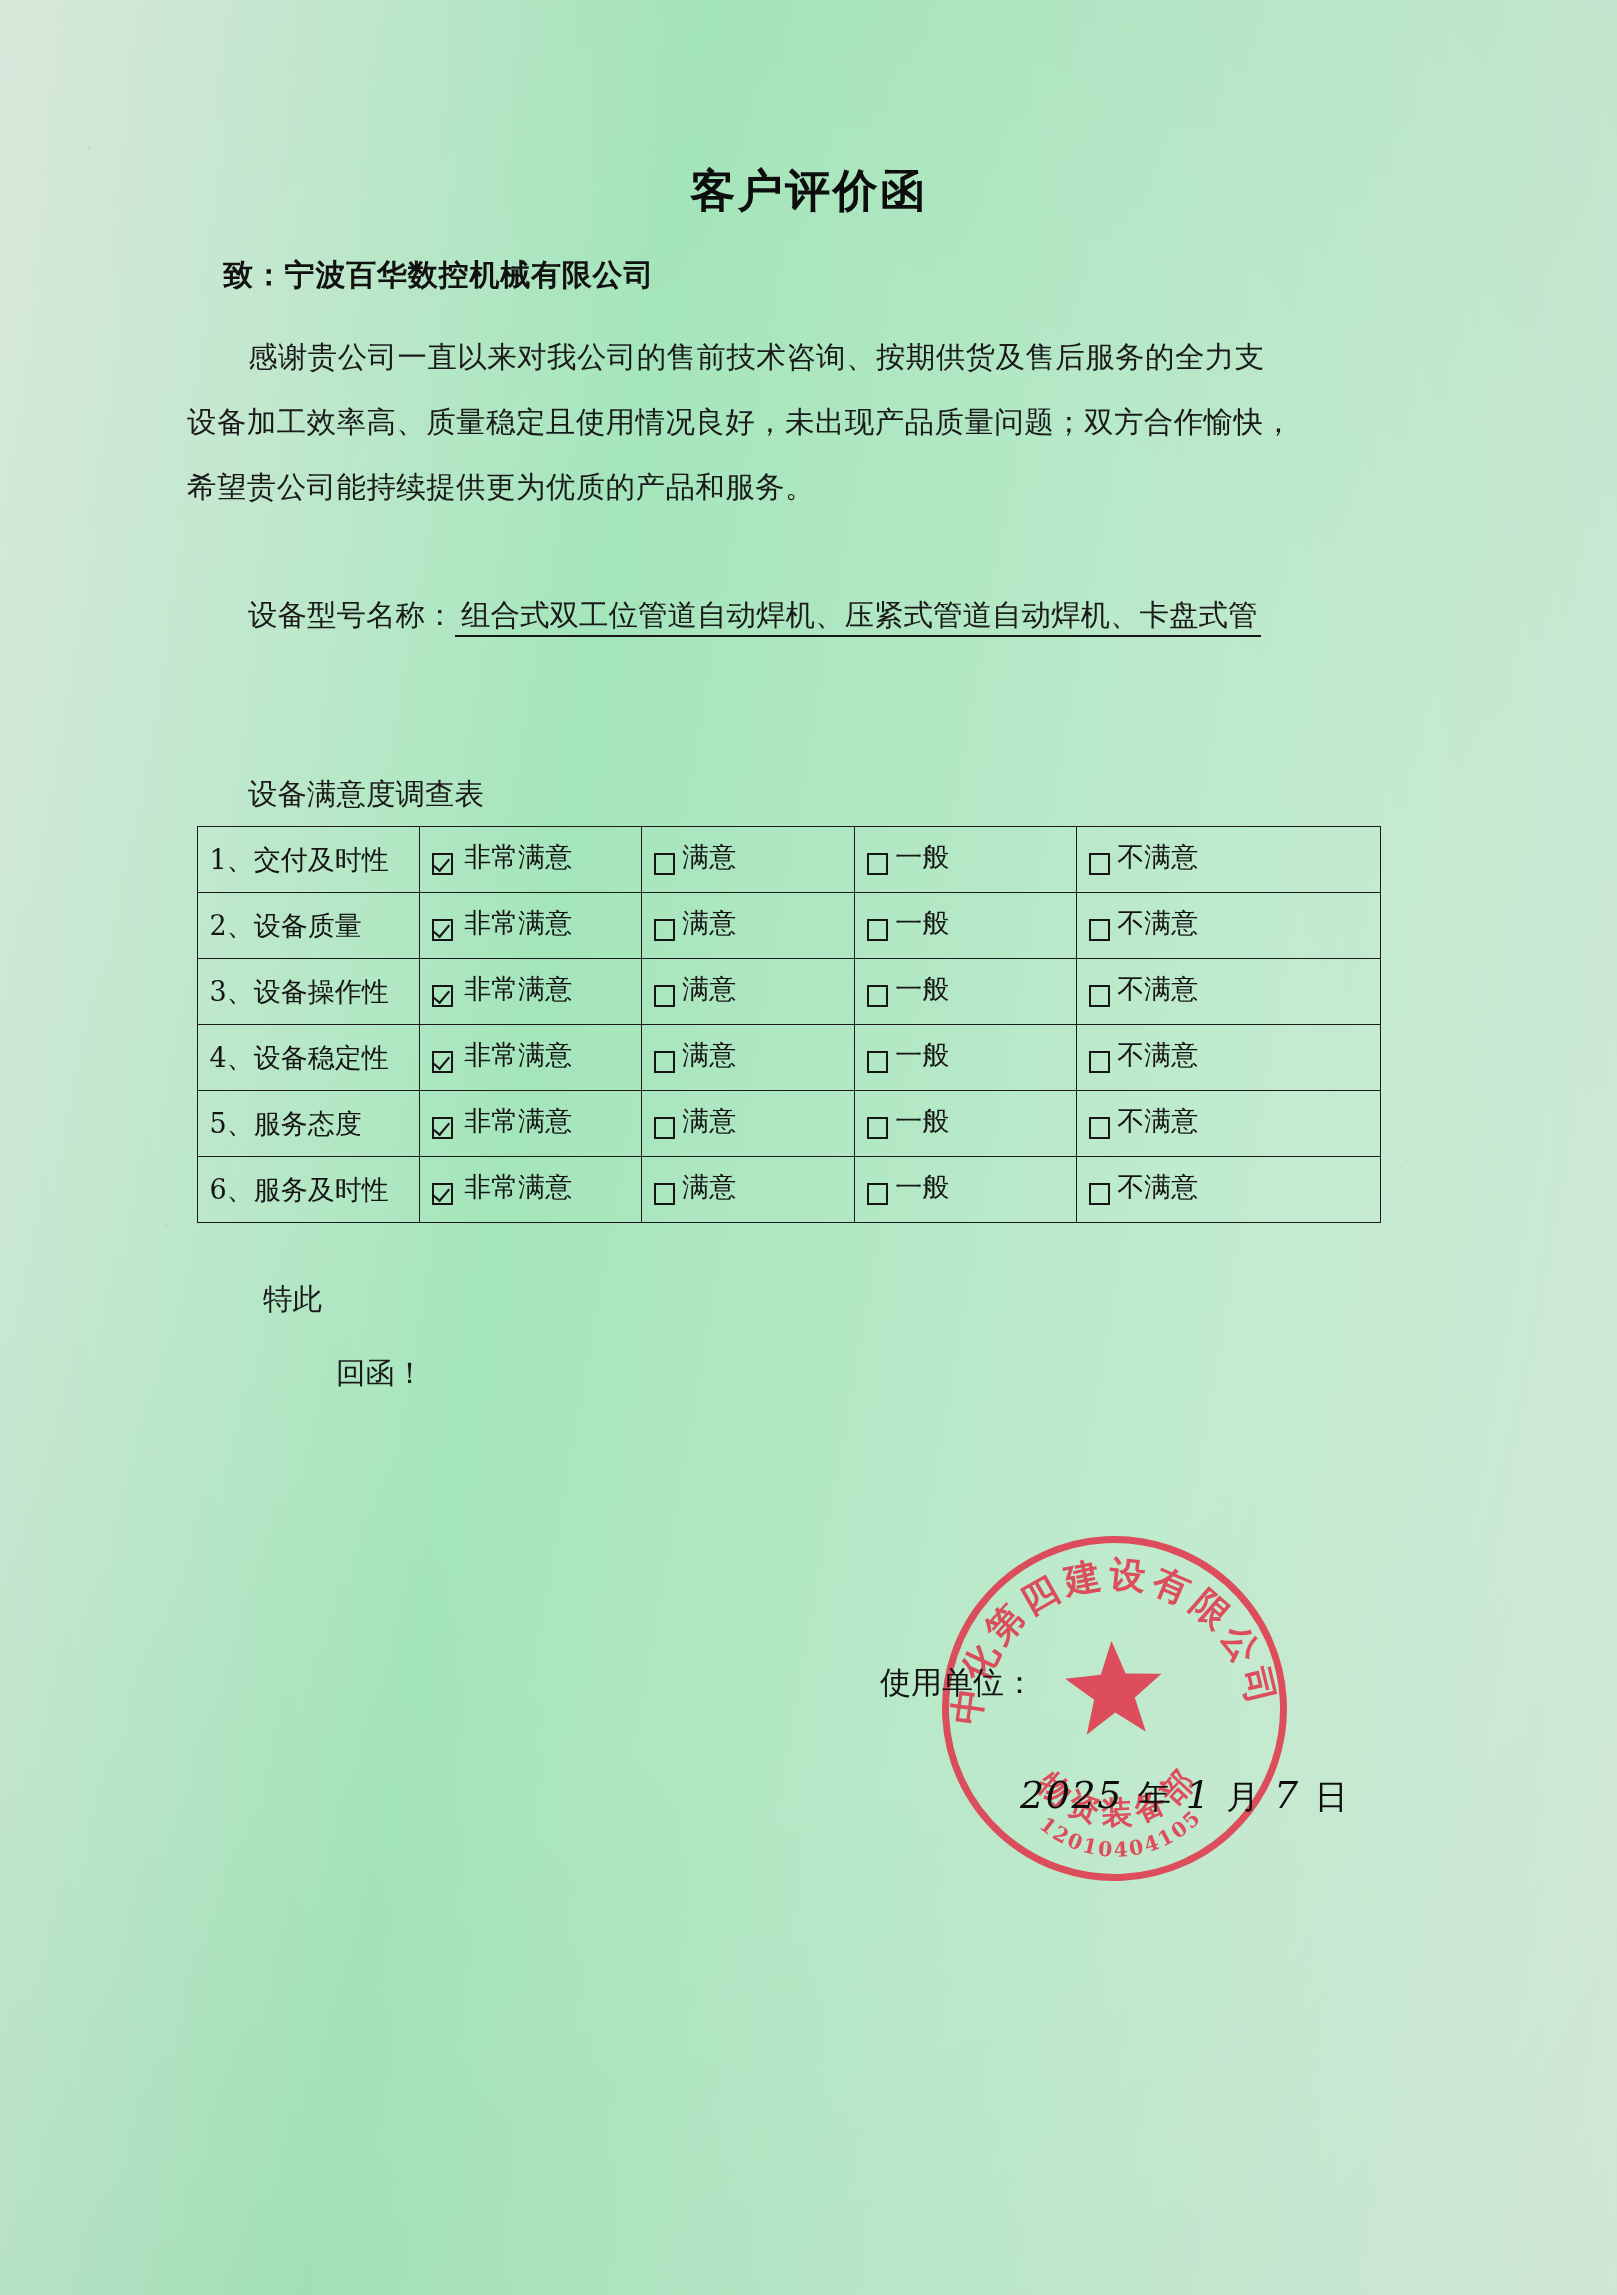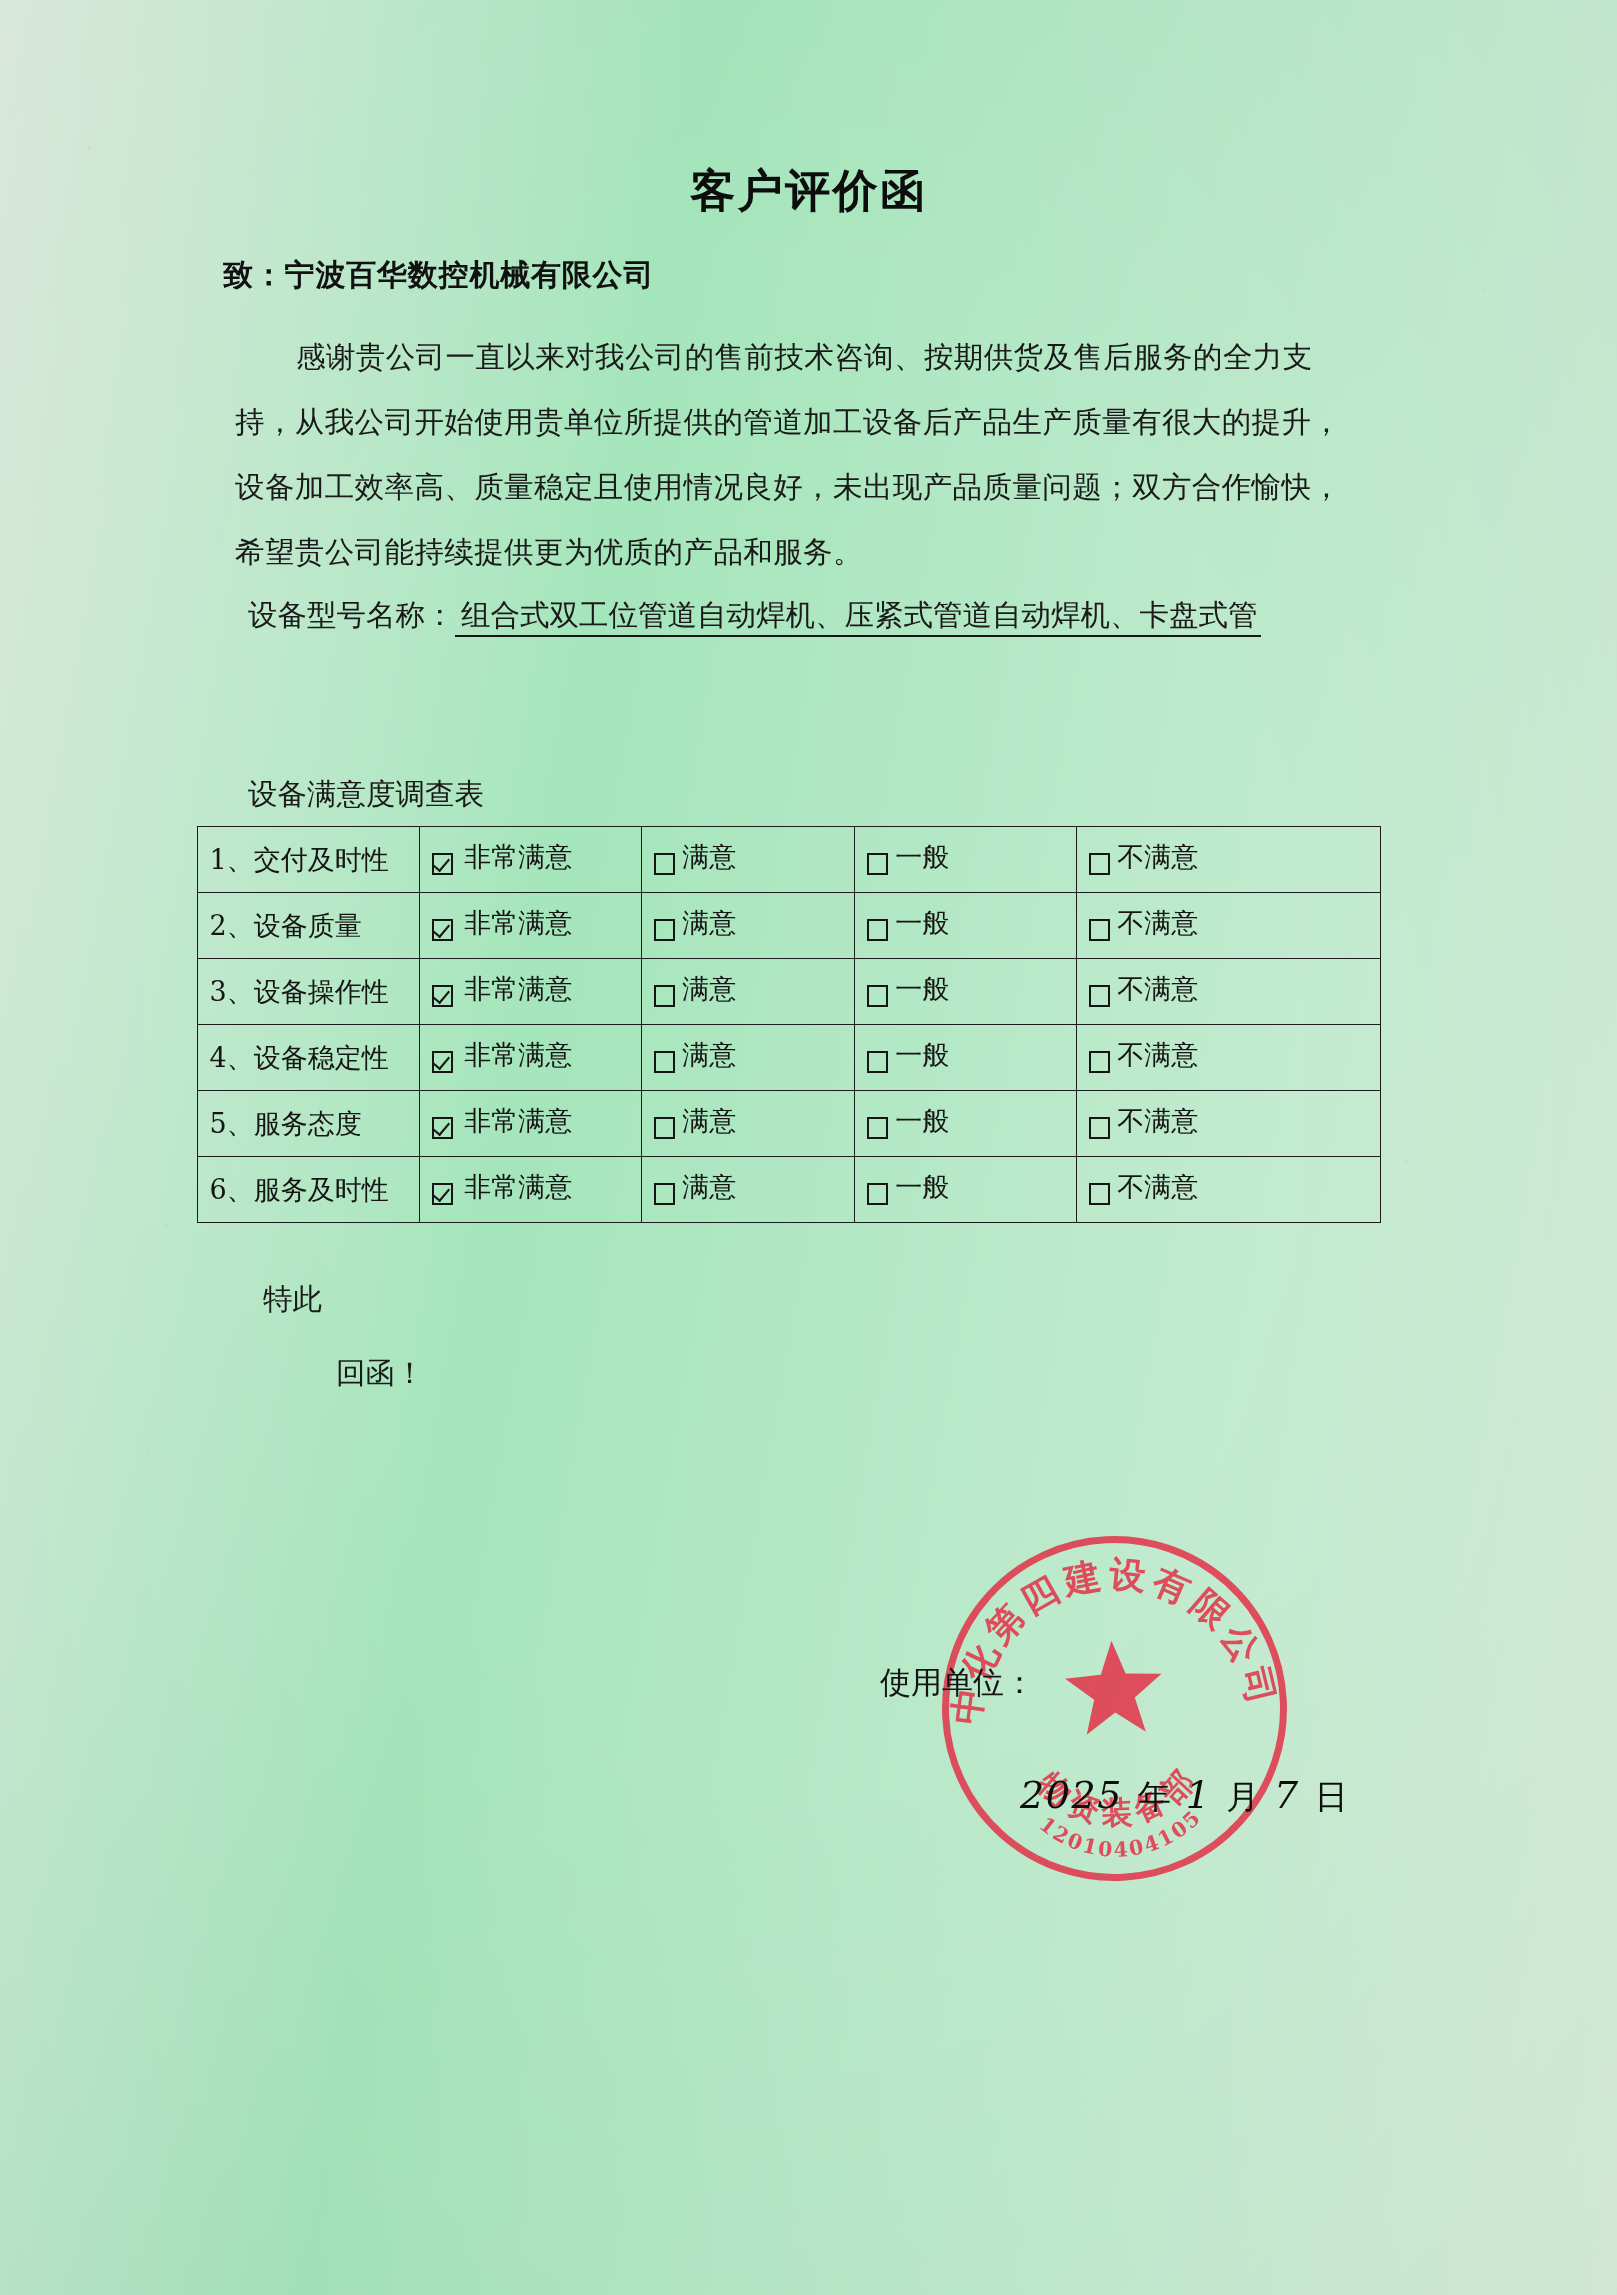--- a/index.html
+++ b/index.html
@@ -65,21 +65,21 @@
     position: absolute;
     left: 187px;
     top: 325px;
     width: 1247px;
     font-family: "DejaVu Serif", "Liberation Serif", serif;
     font-size: 29.5px;
     line-height: 65px;
     color: #1a1a1a;
     letter-spacing: 0.4px;
   }
-  .body-line { white-space: nowrap; margin-left: 48px; }
+  .body-line { white-space: nowrap; }
   .body-line.first { text-indent: 61px; }
 
   
   .model-block {
     position: absolute;
     left: 187px;
     top: 583px;
     width: 1247px;
     font-family: "DejaVu Serif", "Liberation Serif", serif;
     font-size: 29.5px;
@@ -246,21 +246,20 @@
   <div class="scan-speck" style="left:146px;top:1451px;width:3.3px;height:3.3px;"></div>
   <div class="scan-speck" style="left:1405px;top:1159px;width:3.3px;height:3.3px;"></div>
   <div class="scan-speck" style="left:574px;top:714px;width:3.3px;height:3.3px;"></div>
 
   <div class="doc-title">客户评价函</div>
 
   <div class="addressee">致：宁波百华数控机械有限公司</div>
 
   <div class="body-block">
     <div class="body-line first">感谢贵公司一直以来对我公司的售前技术咨询、按期供货及售后服务的全力支</div>
-    <div class="body-line">持，从我公司开始使用贵单位所提供的管道加工设备后产品生产质量有很大的提升，</div>
     <div class="body-line">设备加工效率高、质量稳定且使用情况良好，未出现产品质量问题；双方合作愉快，</div>
     <div class="body-line">希望贵公司能持续提供更为优质的产品和服务。</div>
   </div>
 
   <div class="model-block">
     <div class="model-line">
       <span class="model-label">设备型号名称：</span><span class="model-underline">组合式双工位管道自动焊机、压紧式管道自动焊机、卡盘式管</span>
     </div>
   </div>
 

